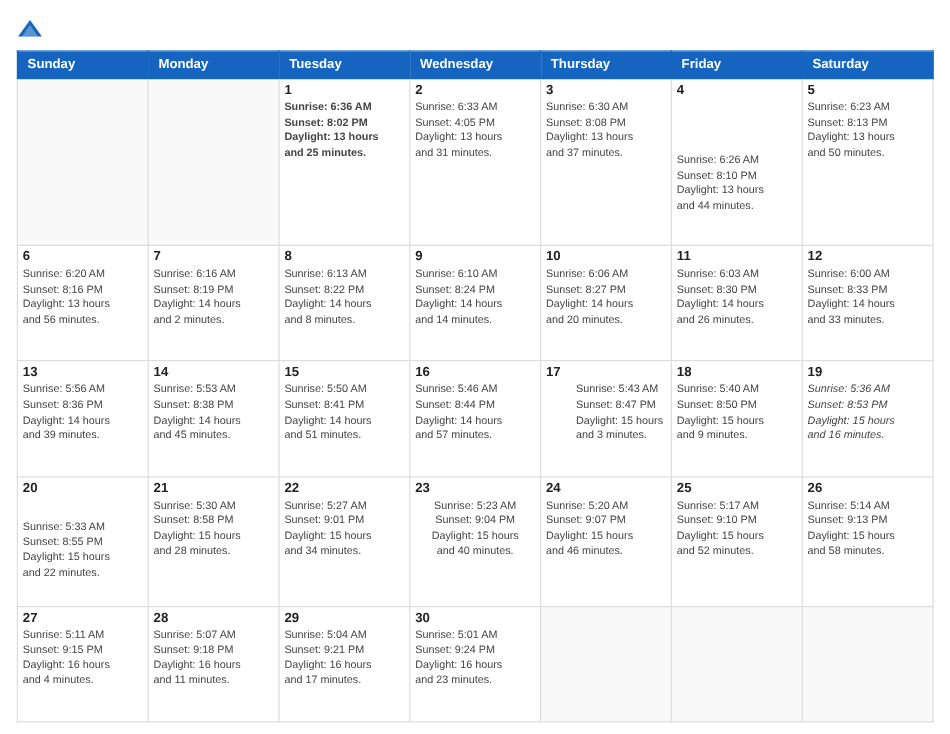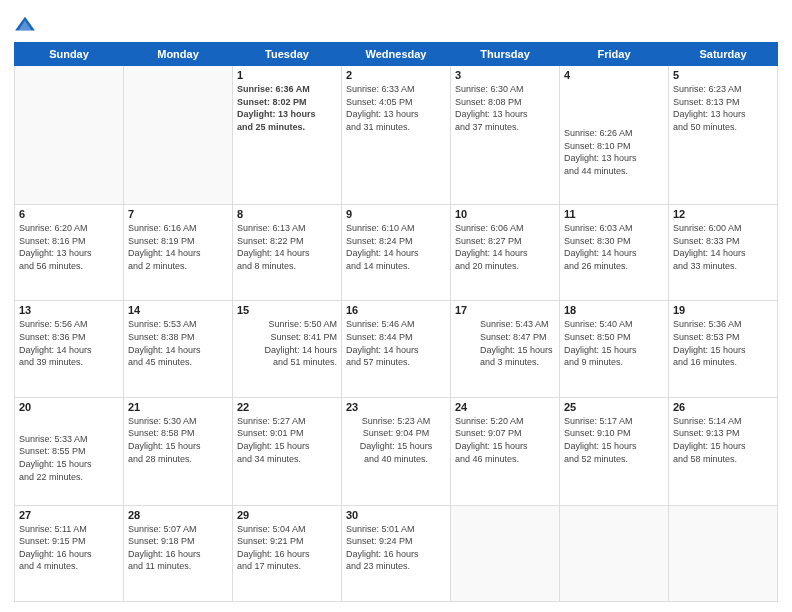--- a/index.html
+++ b/index.html
@@ -65,22 +65,22 @@
       flex: 1;
       border: 1px solid #ccc;
       border-collapse: collapse;
       width: 100%;
       table-layout: fixed;
     }
     .calendar th {
       background: #1565c0;
       color: #fff;
       font-size: 11px;
-      padding: 5px 20px;
-      text-align: center;
+      padding: 5px 8px;
+      text-align: left;
       border: 1px solid #1565c0;
     }
     .calendar td {
       border: 1px solid #ddd;
       vertical-align: top;
       padding: 3px 4px;
       font-size: 9px;
       color: #333;
       height: 80px;
       background: #fff;
@@ -235,21 +235,21 @@
           </td>
           <td>
             <span class="day-num">14</span>
             <div class="day-info" style="white-space: pre-line;">Sunrise: 5:53 AM
 Sunset: 8:38 PM
 Daylight: 14 hours
 and 45 minutes.</div>
           </td>
           <td>
             <span class="day-num">15</span>
-            <div class="day-info" style="white-space: pre-line; text-align: right;">Sunrise: 5:50 AM
+            <div class="day-info" style="white-space: pre-line;">Sunrise: 5:50 AM
 Sunset: 8:41 PM
 Daylight: 14 hours
 and 51 minutes.</div>
           </td>
           <td>
             <span class="day-num">16</span>
             <div class="day-info" style="white-space: pre-line;">Sunrise: 5:46 AM
 Sunset: 8:44 PM
 Daylight: 14 hours
 and 57 minutes.</div>
@@ -263,21 +263,21 @@
           </td>
           <td>
             <span class="day-num">18</span>
             <div class="day-info" style="white-space: pre-line;">Sunrise: 5:40 AM
 Sunset: 8:50 PM
 Daylight: 15 hours
 and 9 minutes.</div>
           </td>
           <td>
             <span class="day-num">19</span>
-            <div class="day-info" style="white-space: pre-line;">Sunrise: 5:36 AM
+            <div class="day-info" style="white-space: pre-line; font-style: italic;">Sunrise: 5:36 AM
 Sunset: 8:53 PM
 Daylight: 15 hours
 and 16 minutes.</div>
           </td>
         </tr>
         <tr>
           <td>
             <span class="day-num">20</span>
             <div class="day-info" style="white-space: pre-line; margin-top: 20px;">Sunrise: 5:33 AM
 Sunset: 8:55 PM

